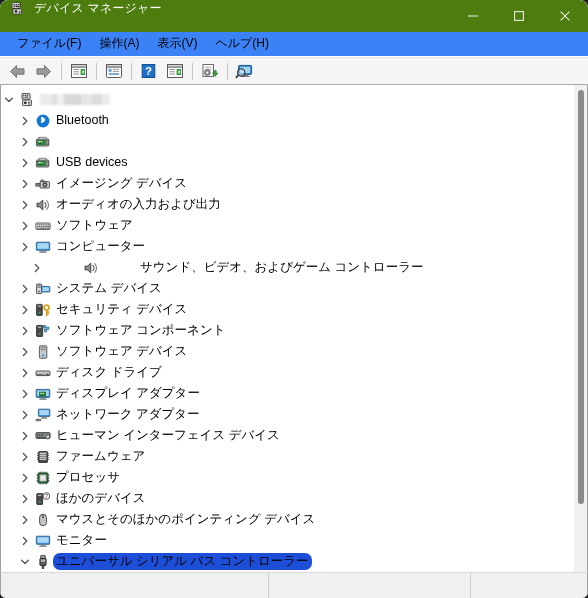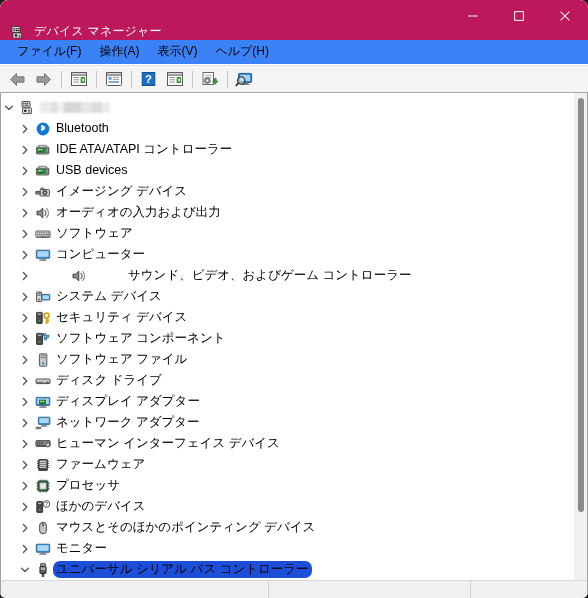--- a/index.html
+++ b/index.html
@@ -15,24 +15,24 @@
     width: 588px;
     height: 598px;
     box-sizing: border-box;
     background: #f0f0f0;
     overflow: hidden;
     border-radius: 8px 8px 6px 6px;
   }
   
   #titlebar {
     position: relative;
-    height: 40px;
-    background: #be185d;
-    display: flex;
-    align-items: flex-end;
+    height: 32px;
+    background: #4d7c0f;
+    display: flex;
+    align-items: flex-start;
     border-radius: 8px 8px 0 0;
   }
   #title-icon {
     width: 16px;
     height: 16px;
     margin-left: 10px;
     margin-right: 8px;
     position: relative;
     flex: 0 0 auto;
   }
@@ -391,21 +391,20 @@
               <svg width="16" height="16" viewBox="0 0 16 16">
                 <rect x="1.4" y="5" width="12.4" height="7" rx="0.8" fill="#c9c9c9" stroke="#4a4a4a" stroke-width="0.9"></rect>
                 <rect x="2.6" y="6.1" width="7.6" height="4.8" fill="#2e8b3d" stroke="#1f5f2a" stroke-width="0.6"></rect>
                 <rect x="3.5" y="7" width="1.5" height="1.4" fill="#d8e9c8"></rect>
                 <rect x="5.6" y="7" width="1.5" height="1.4" fill="#d8e9c8"></rect>
                 <rect x="3.5" y="9" width="4" height="1.1" fill="#1f5f2a"></rect>
                 <rect x="11" y="6.2" width="2.4" height="4.6" fill="#9a9a9a" stroke="#4a4a4a" stroke-width="0.6"></rect>
                 <rect x="4" y="3.2" width="7" height="1.9" fill="#e3e3e3" stroke="#5a5a5a" stroke-width="0.7"></rect>
               </svg>
             </span>
-            <span class="label">IDE ATA/ATAPI コントローラー</span>
           </div>
           <div class="row" style="padding-left: 16px;">
             <span class="twisty">
               <svg width="10" height="10" viewBox="0 0 10 10">
                 <path d="M3.4 1.6 L6.8 5 L3.4 8.4" fill="none" stroke="#5a5a5a" stroke-width="1.4" stroke-linecap="round" stroke-linejoin="round"></path>
               </svg>
             </span>
             <span class="icon-cell">
               <svg width="16" height="16" viewBox="0 0 16 16">
                 <rect x="1.4" y="5" width="12.4" height="7" rx="0.8" fill="#c9c9c9" stroke="#4a4a4a" stroke-width="0.9"></rect>
@@ -492,21 +491,21 @@
             <span class="icon-cell">
               <svg width="16" height="16" viewBox="0 0 16 16">
                 <rect x="1.3" y="3.2" width="13.4" height="8.1" rx="0.7" fill="#3f8fd0" stroke="#2b5f8e" stroke-width="0.9"></rect>
                 <rect x="2.4" y="4.2" width="11.2" height="5.6" fill="#a9d8f4"></rect>
                 <rect x="6" y="11.4" width="4" height="1.3" fill="#6e7780"></rect>
                 <rect x="4.2" y="12.6" width="7.6" height="1.2" rx="0.5" fill="#6e7780"></rect>
               </svg>
             </span>
             <span class="label">コンピューター</span>
           </div>
-          <div class="row" style="padding-left: 16px; gap: 36px;">
+          <div class="row" style="padding-left: 28px; gap: 36px;">
             <span class="twisty">
               <svg width="10" height="10" viewBox="0 0 10 10">
                 <path d="M3.4 1.6 L6.8 5 L3.4 8.4" fill="none" stroke="#5a5a5a" stroke-width="1.4" stroke-linecap="round" stroke-linejoin="round"></path>
               </svg>
             </span>
             <span class="icon-cell">
               <svg width="16" height="16" viewBox="0 0 16 16">
                 <path d="M2 6.1 L4.6 6.1 L7.8 3.1 L7.8 12.9 L4.6 9.9 L2 9.9 Z" fill="#8d8d8d" stroke="#3c3c3c" stroke-width="0.9" stroke-linejoin="round"></path>
                 <path d="M9.9 5.4 A3.6 3.6 0 0 1 9.9 10.6" fill="none" stroke="#5c5c5c" stroke-width="1.1" stroke-linecap="round"></path>
                 <path d="M11.7 3.7 A6 6 0 0 1 11.7 12.3" fill="none" stroke="#7e7e7e" stroke-width="1.1" stroke-linecap="round"></path>
@@ -576,21 +575,21 @@
               </svg>
             </span>
             <span class="icon-cell">
               <svg width="16" height="16" viewBox="0 0 16 16">
                 <rect x="4.4" y="1.8" width="7.4" height="12.4" rx="0.9" fill="#c9c9c9" stroke="#4a4a4a" stroke-width="0.9"></rect>
                 <rect x="5.6" y="3" width="5" height="1.3" fill="#8b8b8b"></rect>
                 <rect x="5.6" y="4.9" width="5" height="1.3" fill="#8b8b8b"></rect>
                 <circle cx="8.1" cy="11.4" r="1.3" fill="#4fa3d8"></circle>
               </svg>
             </span>
-            <span class="label">ソフトウェア ファイル</span>
+            <span class="label">ソフトウェア デバイス</span>
           </div>
           <div class="row" style="padding-left: 16px;">
             <span class="twisty">
               <svg width="10" height="10" viewBox="0 0 10 10">
                 <path d="M3.4 1.6 L6.8 5 L3.4 8.4" fill="none" stroke="#5a5a5a" stroke-width="1.4" stroke-linecap="round" stroke-linejoin="round"></path>
               </svg>
             </span>
             <span class="icon-cell">
               <svg width="16" height="16" viewBox="0 0 16 16">
                 <rect x="1" y="6" width="14" height="4.6" rx="0.9" fill="#a8a8a8" stroke="#3d3d3d" stroke-width="0.9"></rect>

